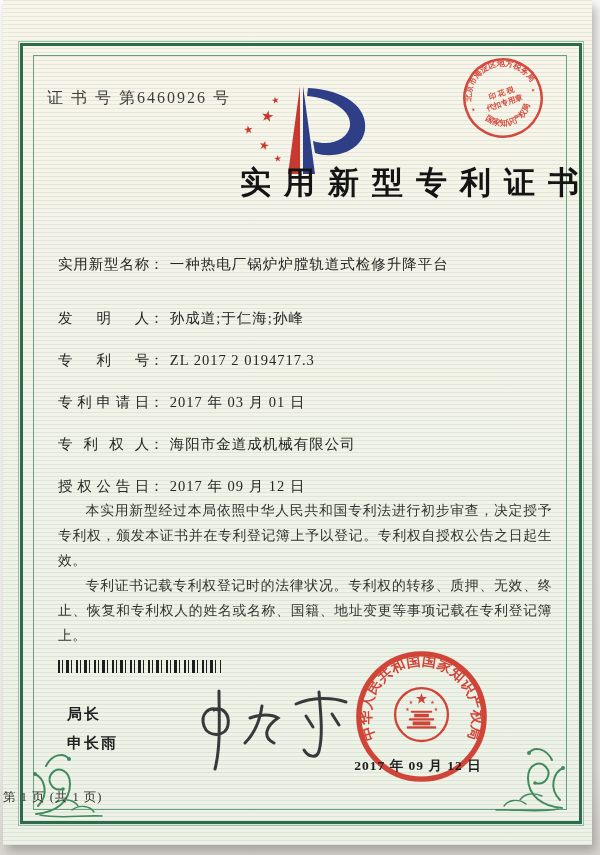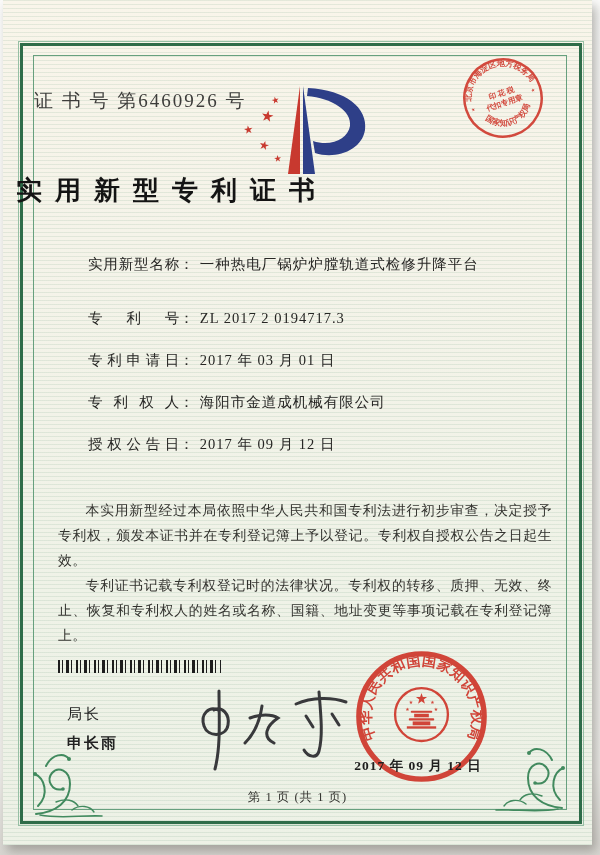--- a/index.html
+++ b/index.html
@@ -21,54 +21,54 @@
     border:3px solid #2e6c49;
     outline:1px solid #96bfa4;outline-offset:1px;
   }
   .frame-inner{
     position:absolute;left:30px;top:55px;width:532px;height:753px;
     border:1px solid #67a07e;
   }
   .flourish{position:absolute;width:78px;height:82px;}
   .flourish.left{left:23px;top:736px;}
   .flourish.right{right:20px;top:730px;transform:scaleX(-1);}
-  .cert-no{position:absolute;left:31px;top:88px;font-size:19px;letter-spacing:2px;color:#3d3d3b;}
+  .cert-no{position:absolute;left:44px;top:88px;font-size:16px;letter-spacing:2px;color:#3d3d3b;}
   .logo{position:absolute;left:213px;top:82px;width:174px;height:96px;}
   .title{
-    position:absolute;left:0;top:173px;width:100%;
-    text-align:left;font-size:26px;font-weight:700;color:#141414;
+    position:absolute;left:0;top:162px;width:100%;
+    text-align:right;font-size:31px;font-weight:700;color:#141414;
     letter-spacing:13px;text-indent:13px;
   }
   .fields{position:absolute;left:55px;top:254px;width:494px;}
-  .field{margin-bottom:22px;font-size:14.5px;color:#262624;line-height:20px;white-space:nowrap;margin-left:30px;}
+  .field{margin-bottom:22px;font-size:14.5px;color:#262624;line-height:20px;white-space:nowrap;}
   .field.first{margin-bottom:34px;}
   .field .lbl{display:inline-block;width:6.3em;text-align:justify;text-align-last:justify;vertical-align:top;}
   .field .colon{display:inline-block;margin-right:6px;}
   .field .val{letter-spacing:1px;}
   .paras{position:absolute;left:55px;top:498px;width:494px;font-size:13.8px;line-height:25px;color:#33332f;letter-spacing:.4px;}
   .paras p{margin:0;text-indent:2em;text-align:justify;}
   .barcode{
     position:absolute;left:55px;top:660px;width:163px;height:13px;
     background:repeating-linear-gradient(90deg,
       #1d1d1d 0 2px, transparent 2px 4px,
       #1d1d1d 4px 5px, transparent 5px 8px,
       #1d1d1d 8px 11px, transparent 11px 13px,
       #1d1d1d 13px 14px, transparent 14px 18px);
   }
-  .signer-title{position:absolute;left:64px;top:705px;font-size:15px;font-weight:400;color:#222;font-family:"Liberation Sans",sans-serif;letter-spacing:2px;}
+  .signer-title{position:absolute;left:64px;top:705px;font-size:15px;font-weight:700;color:#222;font-family:"Liberation Sans",sans-serif;letter-spacing:2px;}
   .signer-name{position:absolute;left:64px;top:734px;font-size:15px;font-weight:600;color:#222;font-family:Liberation Mono, monospace;letter-spacing:2px;}
   .signature{position:absolute;left:185px;top:676px;width:195px;height:98px;}
   .seal{position:absolute;left:350px;top:648px;width:137px;height:137px;opacity:.93;}
   .seal-date{
     position:absolute;left:340px;top:757px;width:150px;text-align:center;
     font-size:13.5px;font-weight:700;color:#1e1e1e;letter-spacing:1px;z-index:5;
     font-family:"Liberation Serif",serif;
   }
   .tax-stamp{position:absolute;left:458px;top:56px;width:84px;height:84px;transform:rotate(-18deg);opacity:.9;}
-  .footer{position:absolute;left:0;top:789px;width:100%;text-align:center;font-size:12.5px;color:#33332f;letter-spacing:1px;}
+  .footer{position:absolute;left:0;top:789px;width:100%;text-align:left;font-size:12.5px;color:#33332f;letter-spacing:1px;}
   svg text{user-select:none;}
 </style>
 </head>
 <body>
 
 <div class="canvas">
   <div class="sheet">
 
     <div class="frame-outer"></div>
     <div class="frame-inner"></div>
@@ -119,20 +119,23 @@
         <text x="42" y="66" font-size="12" transform="rotate(14 42 66)">★</text>
         <text x="58" y="80" font-size="9" transform="rotate(-6 58 80)">★</text>
       </g>
     </svg>
 
     <div class="title">实用新型专利证书</div>
 
     <div class="fields">
       <div class="field first">
         <span class="lbl">实用新型名称</span><span class="colon">：</span><span class="val">一种热电厂锅炉炉膛轨道式检修升降平台</span>
+      </div>
+      <div class="field">
+        <span class="lbl">发明人</span><span class="colon">：</span><span class="val">孙成道;于仁海;孙峰</span>
       </div>
       <div class="field">
         <span class="lbl">专利号</span><span class="colon">：</span><span class="val">ZL 2017 2 0194717.3</span>
       </div>
       <div class="field">
         <span class="lbl">专利申请日</span><span class="colon">：</span><span class="val">2017 年 03 月 01 日</span>
       </div>
       <div class="field">
         <span class="lbl">专利权人</span><span class="colon">：</span><span class="val">海阳市金道成机械有限公司</span>
       </div>

